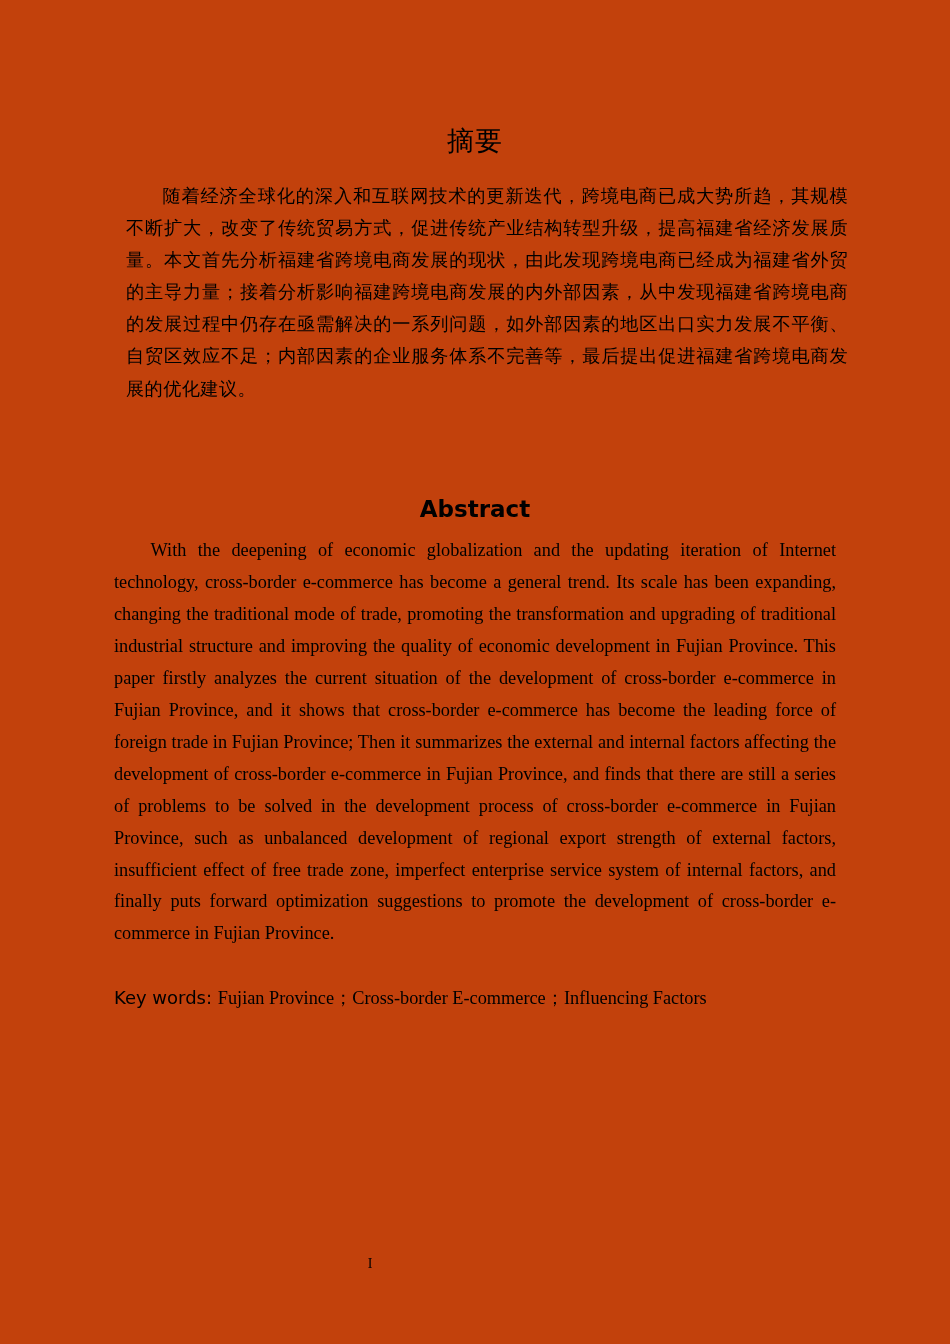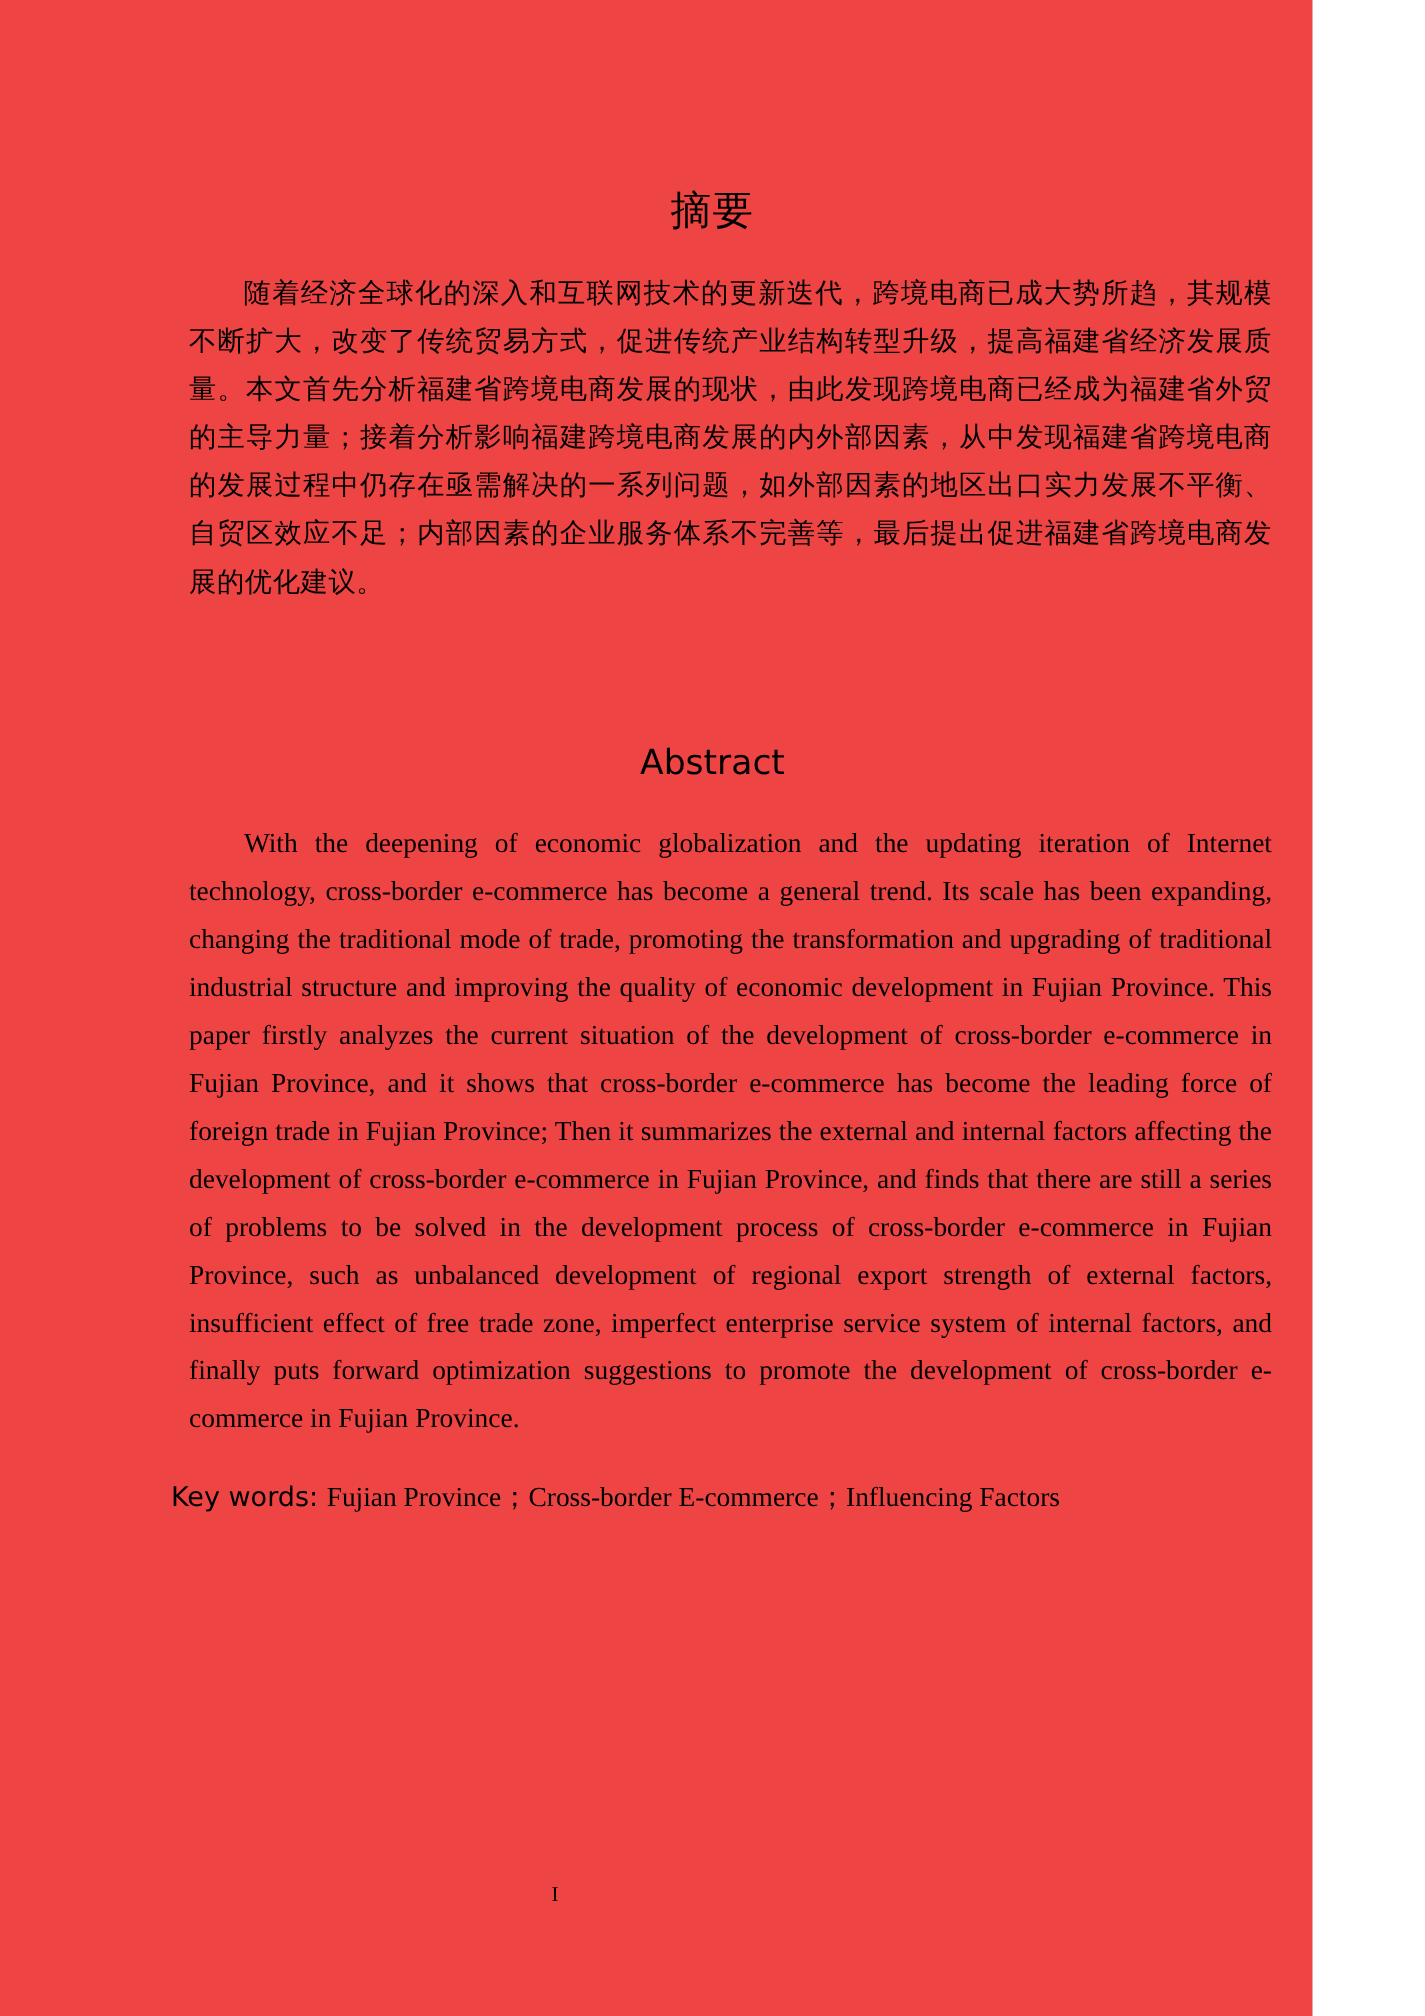--- a/index.html
+++ b/index.html
@@ -10,23 +10,23 @@
     body {
       width: 950px;
       height: 1344px;
       position: relative;
       overflow: hidden;
       color: #000000;
     }
     .page {
       position: absolute;
       left: 0; top: 0;
-      width: 875px;
+      width: 950px;
       height: 1344px;
-      background: #ef4444;
+      background: #c2410c;
     }
     .content {
       position: absolute;
       left: 114px;
       width: 722px;
     }
     .cn-title {
       position: absolute;
       left: 0; width: 950px;
       top: 122px;
@@ -58,29 +58,30 @@
       font-size: 19px;
     }
     .en-title {
       position: absolute;
       left: 0; width: 950px;
       top: 492px;
       text-align: center;
       font-family: "DejaVu Sans", sans-serif;
       font-size: 23px;
       line-height: 34px;
+      font-weight: bold;
     }
     .en-body {
       top: 535px;
       font-family: "Liberation Serif", serif;
       font-size: 18.3px;
       line-height: 31.95px;
       text-align: justify;
       text-indent: 2em;
-      margin: 12px;
+      margin: 0;
     }
     .en-keywords {
       top: 983px;
       font-family: "Liberation Serif", serif;
       font-size: 18.3px;
       line-height: 30px;
       margin: 0;
     }
     .en-keywords .kw-label {
       font-family: "DejaVu Sans", sans-serif;

